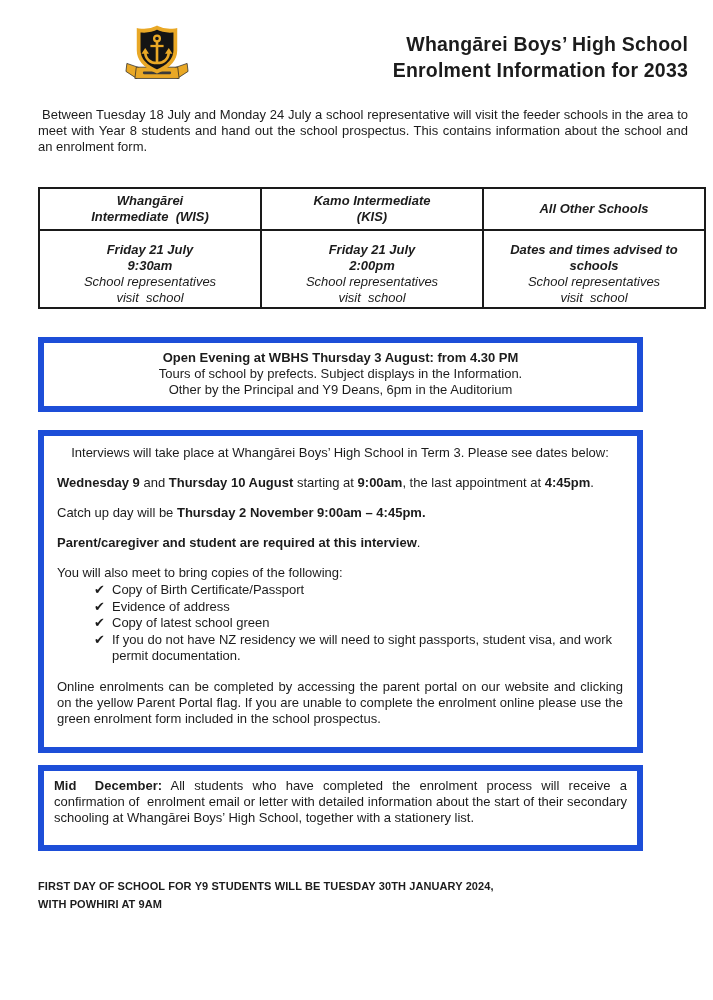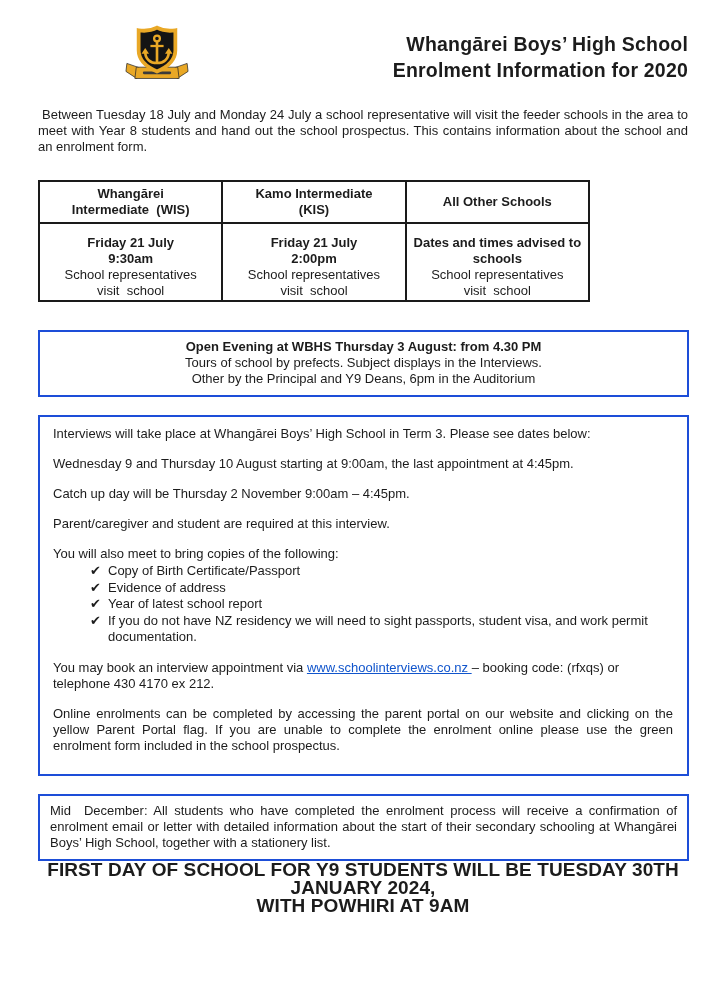--- a/index.html
+++ b/index.html
@@ -21,49 +21,49 @@
   .crest{position:absolute;left:87px;top:-2px;width:64px;height:60px;}
   .crest .gold{fill:var(--gold);}
   .crest .goldstroke{stroke:var(--gold);fill:none;}
   .titles{text-align:right;padding-top:5px;font-weight:bold;font-size:19.5px;line-height:26px;letter-spacing:.2px;}
 
   
   .p1{margin-top:12px;}
   .p2{margin-top:15px;text-align:justify;text-indent:4px;}
 
   
-  table.schools{margin-top:25px;width:552px;border-collapse:collapse;table-layout:fixed;}
+  table.schools{margin-top:32px;width:668px;border-collapse:collapse;table-layout:fixed;font-style:italic;}
   table.schools th,table.schools td{border:2px solid #1a1a1a;text-align:center;vertical-align:top;}
   table.schools th{height:42px;vertical-align:middle;font-size:13px;padding:4px 6px;}
   table.schools td{height:78px;padding:11px 6px 0 6px;}
   .pre{white-space:pre-wrap;}
   .cell-bold{font-weight:bold;white-space:pre-wrap;}
   .cell-normal{white-space:pre-wrap;}
 
   
-  .box{border:2px solid #1d4ed8;width:651px;}
+  .box{border:6px solid #1d4ed8;width:605px;}
   .open-box{margin-top:28px;text-align:center;padding:7px 8px 8px 8px;}
   .open-box .b1{font-weight:bold;}
 
   .int-box{margin-top:18px;padding:9px 14px 20px 13px;}
   .int-box p{margin-top:14px;}
-  .int-box p:first-child{margin-top:0;}
+  .int-box p:first-child{margin-top:0;text-align:center;}
   .bring-line{margin-top:0;}
   ul.checks{list-style:none;margin:1px 0 0 37px;}
   ul.checks li{padding-left:18px;position:relative;line-height:16.5px;padding-right:6px;}
   ul.checks li .chk{position:absolute;left:0;top:0;}
   .justify{text-align:justify;}
 
-  .mid-box{margin-top:18px;padding:7px 10px 8px 10px;}
+  .mid-box{margin-top:12px;padding:7px 10px 19px 10px;}
   .mid-box .rich{white-space:pre-wrap;text-align:justify;}
 
-  .footer{text-align:center;font-weight:bold;font-size:19px;line-height:18px;white-space:pre-line;letter-spacing:.1px;}
+  .footer{margin-top:26px;font-weight:bold;font-size:11px;line-height:18px;white-space:pre-line;letter-spacing:.1px;}
 
   a.doc-link{color:var(--link);text-decoration:underline;cursor:pointer;}
-  strong{font-weight:normal;}
+  strong{font-weight:bold;}
 </style>
 </head>
 <body>
 
 <div class="content">
 
   <div class="header">
     <div class="crest">
       <svg viewBox="0 0 68 60" width="64" height="60">
 
@@ -80,21 +80,21 @@
           <line class="goldstroke" x1="34" y1="16.6" x2="34" y2="39.5" stroke-width="2.8"></line>
           <line class="goldstroke" x1="27" y1="21.5" x2="41" y2="21.5" stroke-width="2.4"></line>
           <path class="goldstroke" d="M21.5 27.5 C21.5 35.5 27 39.6 34 39.6 C41 39.6 46.5 35.5 46.5 27.5" stroke-width="2.8"></path>
           <polygon class="gold" points="17.5,29.8 25.5,29.8 21.5,23.5"></polygon>
           <polygon class="gold" points="42.5,29.8 50.5,29.8 46.5,23.5"></polygon>
         </g>
       </svg>
     </div>
     <div class="titles">
       <div>Whangārei Boys’ High School</div>
-      <div>Enrolment Information for 2020</div>
+      <div>Enrolment Information for 2033</div>
     </div>
   </div>
 
   <div class="p2">Between Tuesday 18 July and Monday 24 July a school representative will visit the feeder schools in the area to meet with Year 8 students and hand out the school prospectus. This contains information about the school and an enrolment form.</div>
 
   <table class="schools">
     <tbody>
         <tr>
       <th class="pre">Whangārei
 Intermediate  (WIS)</th>
@@ -119,37 +119,36 @@
         <div class="cell-bold">Dates and times advised to schools</div>
         <div class="cell-normal">School representatives
 visit  school</div>
       </td>
     </tr>
   </tbody>
     </table>
 
   <div class="box open-box">
     <div class="b1">Open Evening at WBHS Thursday 3 August: from 4.30 PM</div>
-    <div>Tours of school by prefects. Subject displays in the Interviews.</div>
+    <div>Tours of school by prefects. Subject displays in the Information.</div>
     <div>Other by the Principal and Y9 Deans, 6pm in the Auditorium</div>
   </div>
 
   <div class="box int-box">
     <p>Interviews will take place at Whangārei Boys’ High School in Term 3. Please see dates below:</p>
     <p><strong>Wednesday 9</strong><span> and </span><strong>Thursday 10 August</strong><span> starting at </span><strong>9:00am</strong><span>, the last appointment at </span><strong>4:45pm</strong><span>.</span></p>
     <p><span>Catch up day will be </span><strong>Thursday 2 November 9:00am – 4:45pm.</strong></p>
     <p><strong>Parent/caregiver and student are required at this interview</strong><span>.</span></p>
     <p class="bring-line">You will also meet to bring copies of the following:</p>
     <ul class="checks">
       <li><span class="chk">✔</span><span>Copy of Birth Certificate/Passport</span></li>
       <li><span class="chk">✔</span><span>Evidence of address</span></li>
-      <li><span class="chk">✔</span><span>Year of latest school report</span></li>
+      <li><span class="chk">✔</span><span>Copy of latest school green</span></li>
       <li><span class="chk">✔</span><span>If you do not have NZ residency we will need to sight passports, student visa, and work permit documentation.</span></li>
     </ul>
-    <p><span>You may book an interview appointment via </span><a href="#" class="doc-link">www.schoolinterviews.co.nz </a><span>– booking code: (</span><strong>rfxqs</strong><span>) or telephone 430 4170 ex 212.</span></p>
     <p class="justify">Online enrolments can be completed by accessing the parent portal on our website and clicking on the yellow Parent Portal flag. If you are unable to complete the enrolment online please use the green enrolment form included in the school prospectus.</p>
   </div>
 
   <div class="box mid-box">
     <div class="rich"><strong>Mid  December:</strong><span> All students who have completed the enrolment process will receive a confirmation of  enrolment email or letter with detailed information about the start of their secondary schooling at Whangārei Boys’ High School, together with a stationery list.</span></div>
   </div>
 
   <div class="footer">FIRST DAY OF SCHOOL FOR Y9 STUDENTS WILL BE TUESDAY 30TH JANUARY 2024,
 WITH POWHIRI AT 9AM</div>
 

